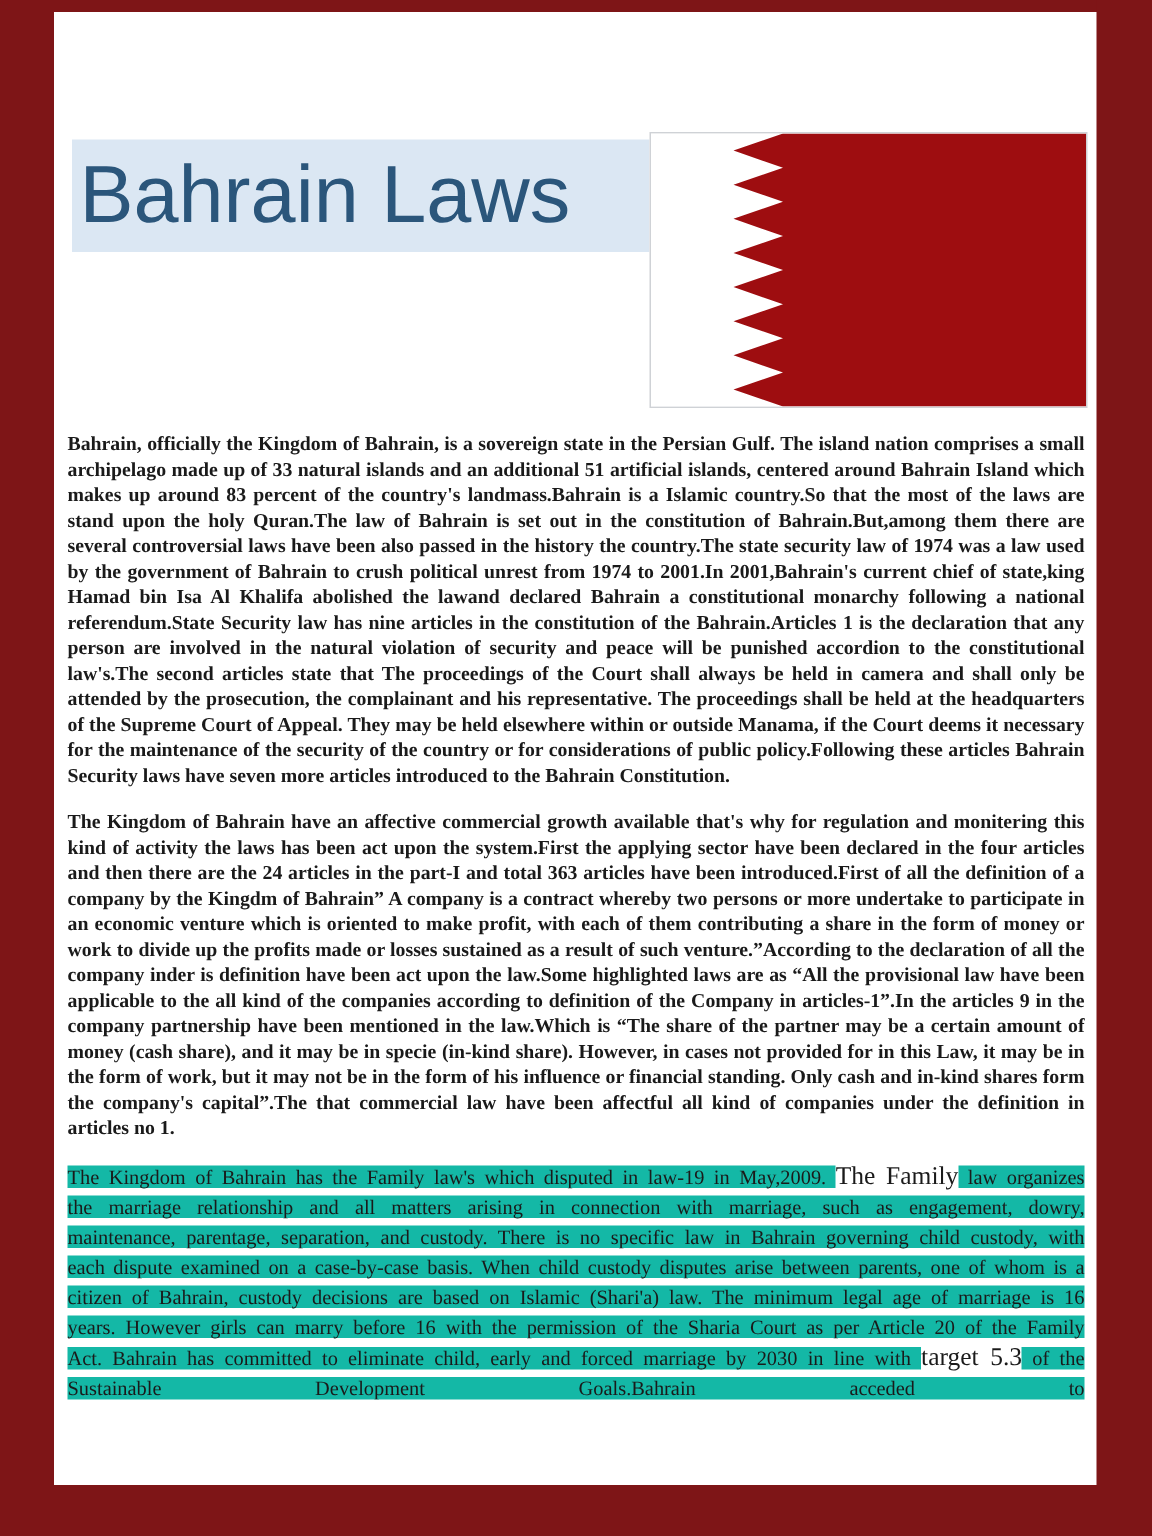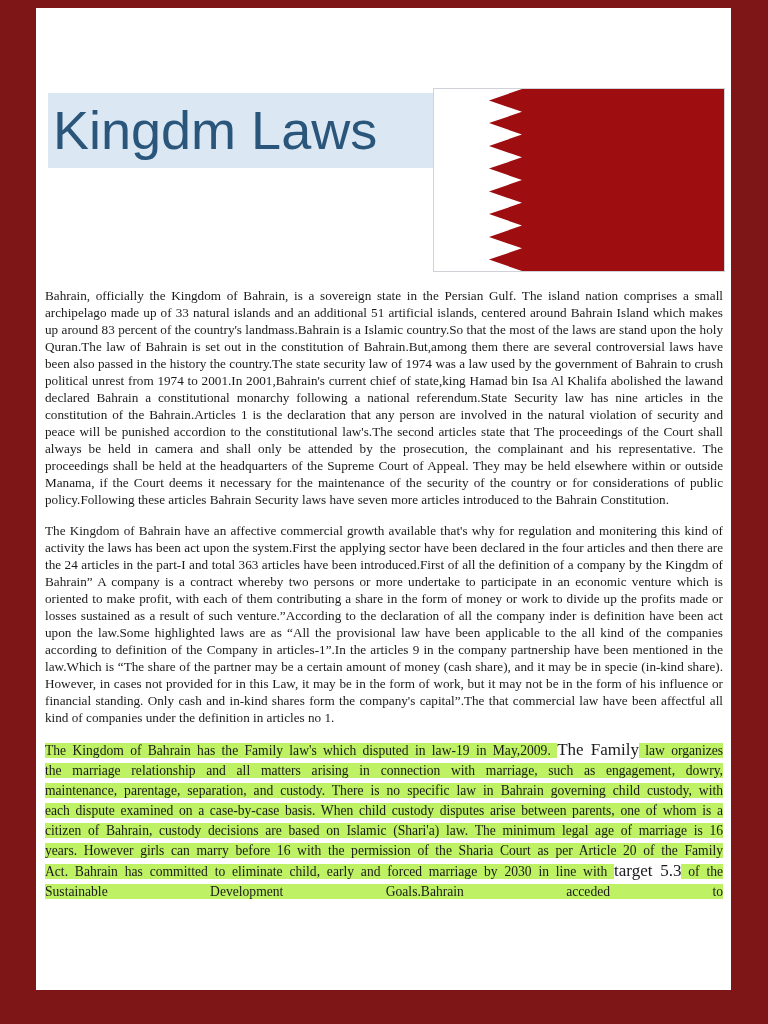--- a/index.html
+++ b/index.html
@@ -52,43 +52,44 @@
     position: absolute;
     left: 45px; top: 287px;
     width: 678px;
     color: #1a1a1a;
   }
   .para { text-align: justify; }
   .para-std {
     font-size: 13.2px;
     line-height: 17px;
     margin: 0 0 14px 0;
+    font-weight: bold;
   }
   .para-family {
     font-size: 13.6px;
     line-height: 20px;
     word-spacing: 2px;
     margin: 6px 0 0 0;
     text-align-last: justify;
   }
-  .hl { background: #bef264; }
+  .hl { background: #14b8a6; }
   .small-frag { font-size: 17px; background: none; }
 </style>
 </head>
 <body>
 
 <div class="canvas">
 
   <div class="bar bar-top"></div>
   <div class="bar bar-left"></div>
   <div class="bar bar-right"></div>
   <div class="bar bar-bottom"></div>
 
   <div class="title-band">
-    <span class="title-text">Kingdm Laws</span>
+    <span class="title-text">Bahrain Laws</span>
   </div>
 
   <div class="flag">
     <svg viewBox="0 0 290 182" preserveAspectRatio="none">
       <rect x="0" y="0" width="290" height="182" fill="#ffffff"></rect>
       <polygon points="88,0 55,11.4 88,22.8 55,34.1 88,45.5 55,56.9 88,68.3 55,79.6 88,91 55,102.4 88,113.8 55,125.1 88,136.5 55,147.9 88,159.3 55,170.6 88,182 290,182 290,0" fill="#9e0d10">
       </polygon>
     </svg>
   </div>
 

